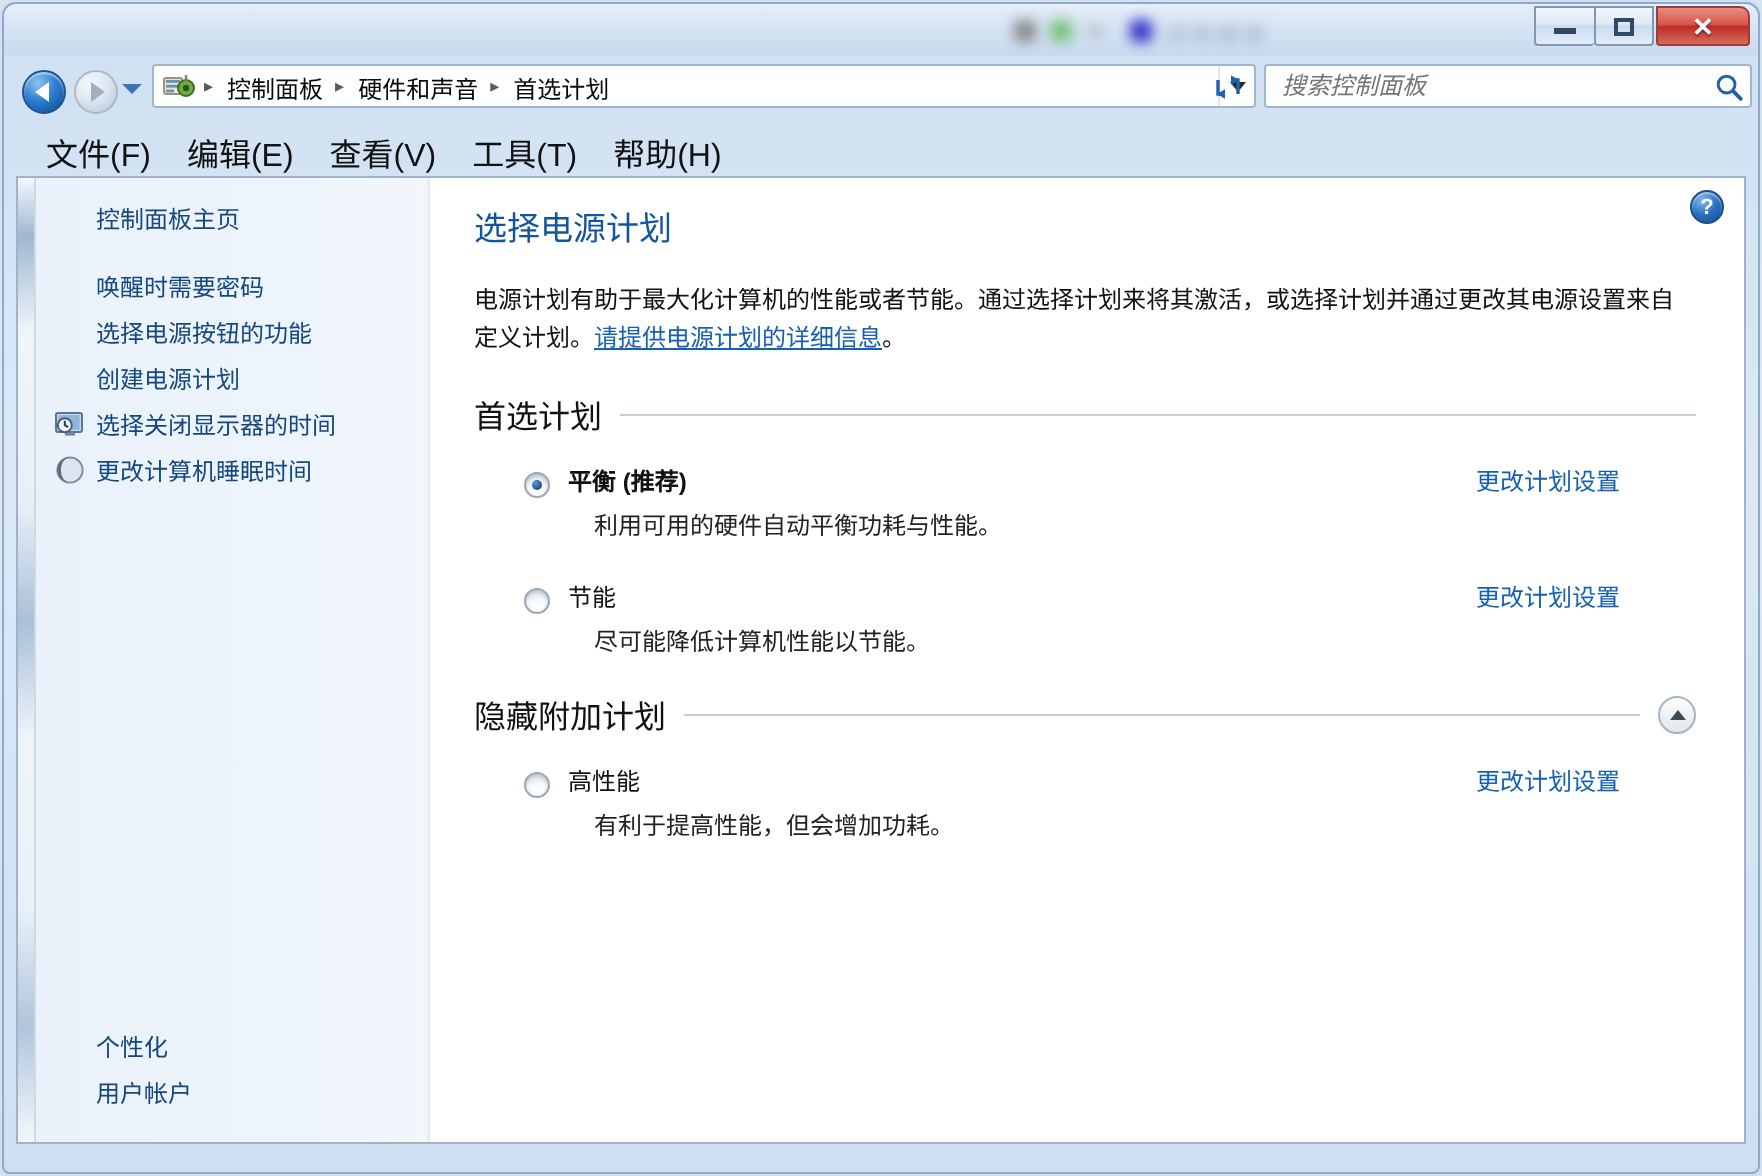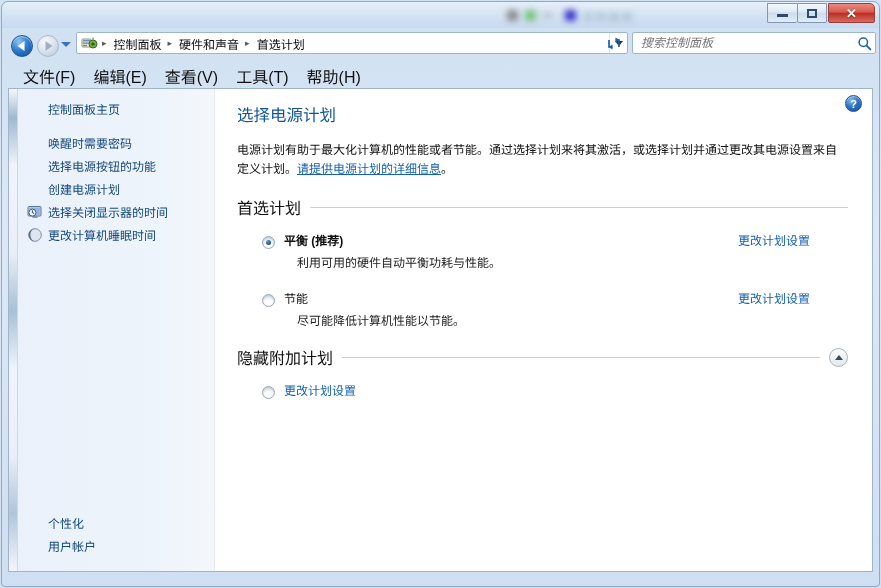--- a/index.html
+++ b/index.html
@@ -514,20 +514,24 @@
         <div class="group-head">
           <span class="lbl">隐藏附加计划</span>
           <span class="rule"></span>
           <span id="collapse-btn">
             <i></i>
           </span>
         </div>
 
         <div class="plan">
           <span class="plan-radio"></span>
+          <span class="plan-body">
+            <span class="plan-name">高性能</span>
+            <div class="plan-sub">有利于提高性能，但会增加功耗。</div>
+          </span>
           <span class="plan-action">更改计划设置</span>
         </div>
       </div>
 
     </div>
   </div>
 
   <div id="statusfoot"></div>
   <div id="frame-outline"></div>
 </div>

